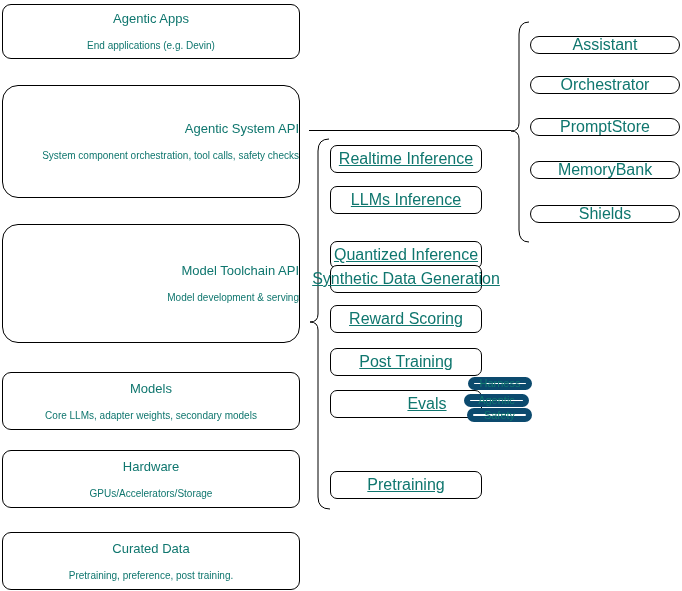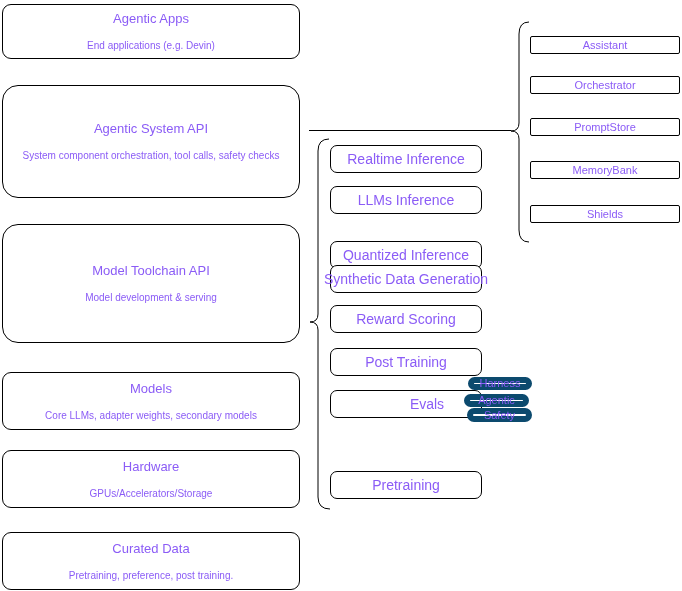--- a/index.html
+++ b/index.html
@@ -2,21 +2,21 @@
 <html><head>
 <meta charset="utf-8">
 <style>
   html, body { margin: 0; padding: 0; background: #ffffff; }
   .canvas {
     position: relative;
     width: 682px;
     height: 591px;
     background: #ffffff;
     font-family: "Liberation Sans", sans-serif;
-    color: #8b5cf6;
+    color: #0f766e;
     overflow: hidden;
   }
   .layer {
     position: absolute;
     left: 0; top: 0;
   }
   .box {
     position: absolute;
     background: #ffffff;
     border: 1px solid #000000;
@@ -26,36 +26,37 @@
     align-items: center;
     justify-content: center;
     text-align: center;
     white-space: nowrap;
   }
   .lbox {
     left: 2px;
     width: 298px;
     border-radius: 9px;
   }
-  .lbox.big { border-radius: 16px; }
+  .lbox.big { border-radius: 16px; align-items: flex-end; }
   .lbox .title { font-size: 13px; line-height: 16px; }
   .lbox .sub   { font-size: 10px; line-height: 12px; margin-top: 13px; }
   .mbox {
     left: 330px;
     width: 152px;
     height: 28px;
     border-radius: 7px;
-    font-size: 14px;
+    font-size: 16px;
+    text-decoration: underline;
   }
   .rbox {
     left: 530px;
     width: 150px;
     height: 18px;
-    border-radius: 2px;
-    font-size: 11px;
+    border-radius: 10px;
+    font-size: 16px;
   }
   .tag {
     position: absolute;
     background: #ffffff;
     border: 6px solid #0c4a6e;
     box-sizing: border-box;
     display: flex;
     align-items: center;
     justify-content: center;
     text-align: center;

